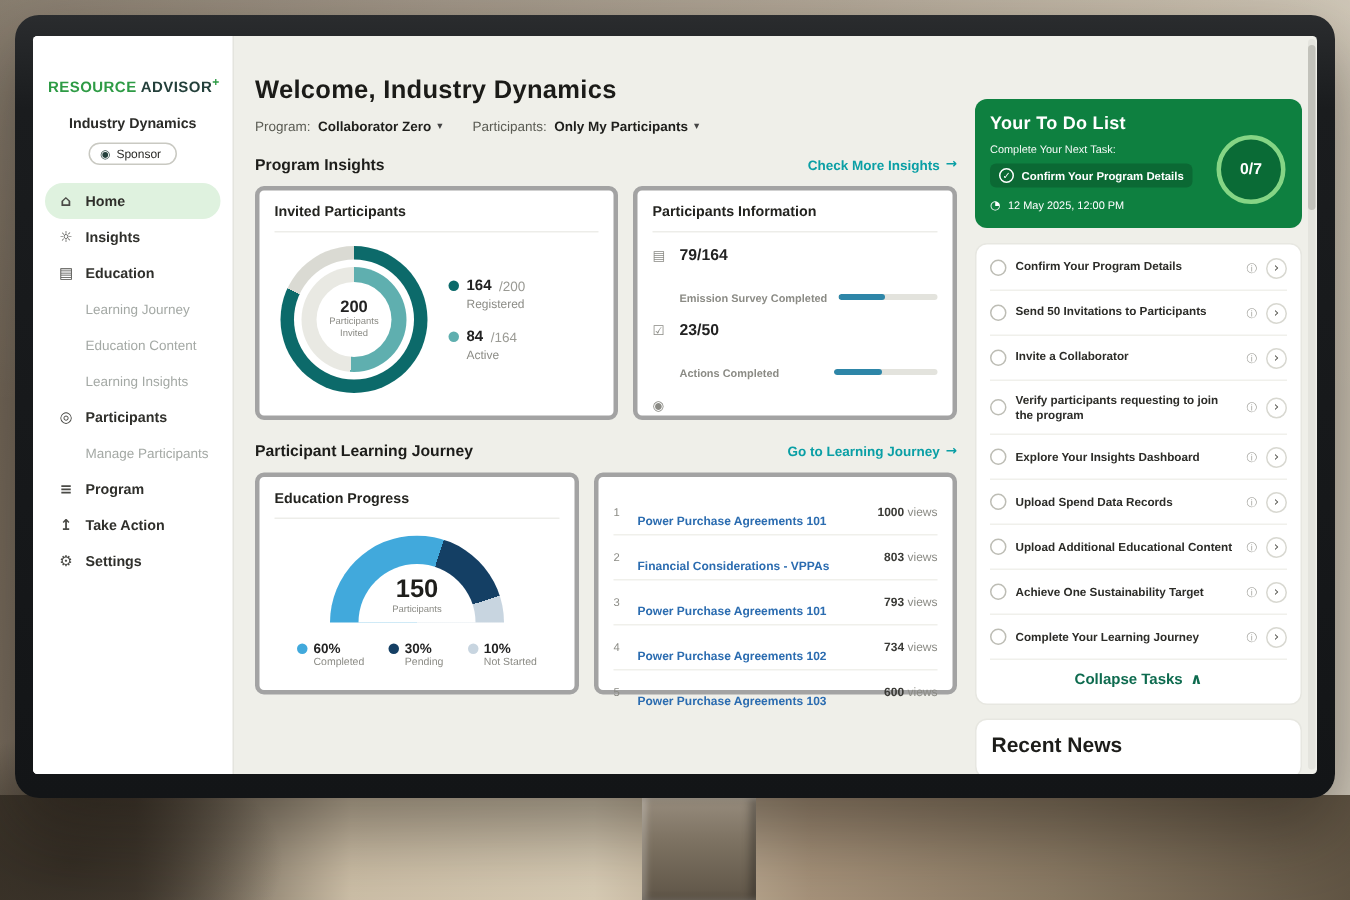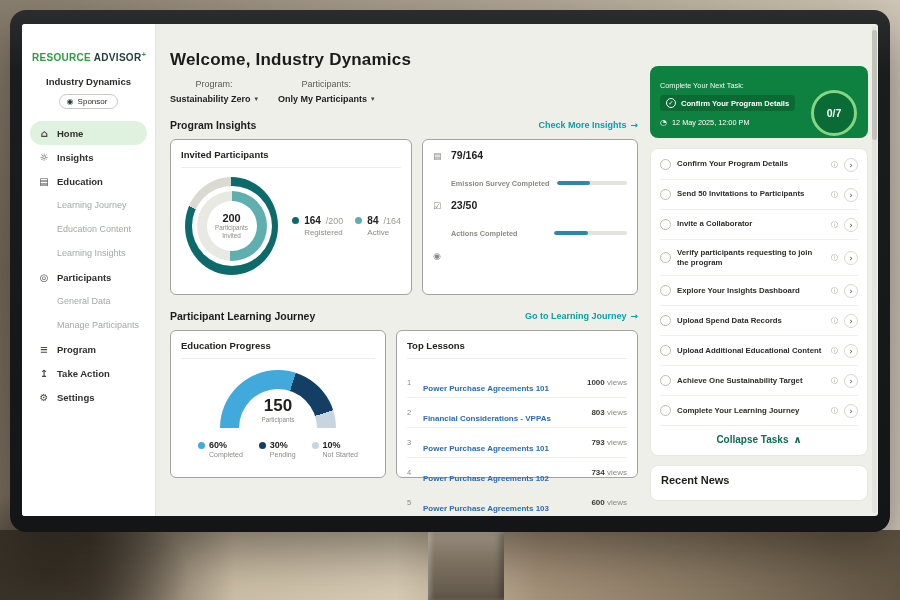--- a/index.html
+++ b/index.html
@@ -40,44 +40,44 @@
   .nav-item { display:flex; align-items:center; gap:7px; height:24px; padding:0 8px; border-radius:12px;
     font-size:9.5px; font-weight:700; color:#2F2F2B; cursor:pointer; }
   .nav-item.active { background:#DFF2DF; }
   .nav-ic { width:12px; text-align:center; font-size:10px; color:#4A4A46; }
   .nav-sub { display:flex; align-items:center; height:24px; padding-left:27px; font-size:9px; color:#A4A9A5; font-weight:400; cursor:pointer; }
 
   
   .main { width:494px; flex-shrink:0; padding:26px 12px 0 14px; }
   .welcome { font-size:17px; font-weight:700; color:#1B1B18; letter-spacing:.2px; }
   .filters { display:flex; gap:20px; margin-top:9px; align-items:center; }
-  .f-group { display:flex; gap:5px; align-items:center;flex-direction:column; }
+  .f-group { display:flex; gap:5px; align-items:center; }
   .f-label { font-size:9px; color:#5A5B53; }
   .f-value { display:flex; gap:4px; align-items:center; font-size:9px; font-weight:700; color:#1E1E1B; cursor:pointer; }
   .chev { font-size:7px; color:#444; }
   .sec-head { display:flex; justify-content:space-between; align-items:center; margin-top:15px; margin-bottom:8px; }
   .sec-title { font-size:10.5px; font-weight:700; color:#1D1D1A; }
   .sec-link { display:flex; gap:4px; align-items:flex-end; font-size:9px; font-weight:700; color:#0A9FA5; text-decoration:none; cursor:pointer; }
   .cards { display:flex; gap:10px; }
-  .card { background:#fff; border:1px solid #a3a3a3; border-radius:6px; padding:9px 10px; }
+  .card { background:#fff; border:3px solid #a3a3a3; border-radius:6px; padding:9px 10px; }
   .card-title { font-size:9.5px; font-weight:700; color:#23231F; padding-bottom:7px; border-bottom:1px solid #EDEDE9; margin-bottom:9px; }
 
   
   .card-invited { width:242px; height:156px; }
   .donut-wrap { display:flex; align-items:center; gap:14px; padding-left:4px; }
   .donut { width:98px; height:98px; border-radius:50%; background:conic-gradient(#0C6A6A 0 295deg,#DADAD3 295deg 360deg);
     display:flex; align-items:center; justify-content:center; }
   .donut-gap { width:80px; height:80px; border-radius:50%; background:#fff; display:flex; align-items:center; justify-content:center; }
   .donut2 { width:70px; height:70px; border-radius:50%; background:conic-gradient(#5FAFAF 0 184deg,#E9E9E3 184deg 360deg);
     display:flex; align-items:center; justify-content:center; }
   .donut-hole { width:50px; height:50px; border-radius:50%; background:#fff; display:flex; flex-direction:column;
     align-items:center; justify-content:center; text-align:center; }
   .donut-val { font-size:11px; font-weight:700; color:#222; }
   .donut-lab { font-size:6.3px; color:#8B8B85; line-height:1.25; width:42px; }
-  .leg { display:flex; flex-direction:row; gap:12px; }
+  .leg { display:flex; flex-direction:column; gap:12px; }
   .leg-top { display:flex; align-items:center; gap:5px; }
   .leg-dot { width:7px; height:7px; border-radius:50%; }
   .c-tealdark { background:#0C6A6A; } .c-teal { background:#5FAFAF; }
   .leg-val { font-size:10px; font-weight:700; color:#222; }
   .leg-frac { font-size:9px; color:#9A9A94; }
   .leg-sub { font-size:8px; color:#8B8B85; margin-left:12px; margin-top:2px; }
 
   
   .card-info { width:216px; height:156px; }
   .info-row { display:flex; gap:7px; align-items:flex-end; margin-bottom:11px; }
@@ -131,21 +131,21 @@
   .tasks-card { background:#fff; border:1px solid #E7E7E1; border-radius:8px; margin-top:10px; padding:1px 9px; }
   .task { display:flex; align-items:center; gap:6px; padding:7.5px 0; border-bottom:1px solid #F0F0EB; cursor:pointer; }
   .task-check { width:11px; height:11px; flex-shrink:0; border:1.3px solid #BDBDB5; border-radius:50%; cursor:pointer; }
   .task-label { flex:1; font-size:7.8px; font-weight:600; color:#2C2C28; line-height:1.3; }
   .task-info { font-size:7px; color:#9A9A94; }
   .task-go { width:14px; height:14px; flex-shrink:0; border:1px solid #D8D8D1; border-radius:50%;
     display:flex; align-items:center; justify-content:center; font-size:9px; color:#55554F; cursor:pointer; }
   .collapse-row { display:flex; gap:5px; align-items:center; justify-content:center; padding:8px 0 9px 0;
     font-size:10px; font-weight:700; color:#0E6B4F; cursor:pointer; }
   .news-card { background:#fff; border:1px solid #E7E7E1; border-radius:8px; margin-top:9px; padding:8px 10px 14px 10px; }
-  .news-title { font-size:11px; font-weight:700; color:#1D1D1A; }
+  .news-title { font-size:14px; font-weight:700; color:#1D1D1A; }
 </style>
 </head>
 <body>
 
 <div class="scene" data-name="scene-background">
   <div class="bg-top" data-name="background-light"></div>
   <div class="bg-desk" data-name="desk-surface"></div>
   <div class="bg-bl" data-name="background-shadow"></div>
 
   <div class="monitor" data-name="monitor-frame">
@@ -174,21 +174,20 @@
             <span class="nav-ic" data-name="education-icon">▤</span>
             <span data-name="sidebar-item-label">Education</span>
           </div>
           <div class="nav-sub" data-name="sidebar-item-learning-journey">Learning Journey</div>
           <div class="nav-sub" data-name="sidebar-item-education-content">Education Content</div>
           <div class="nav-sub" data-name="sidebar-item-learning-insights">Learning Insights</div>
           <div class="nav-item" data-name="sidebar-item-participants">
             <span class="nav-ic" data-name="participants-icon">◎</span>
             <span data-name="sidebar-item-label">Participants</span>
           </div>
-          <div class="nav-sub" data-name="sidebar-item-general-data">General Data</div>
           <div class="nav-sub" data-name="sidebar-item-manage-participants">Manage Participants</div>
           <div class="nav-item" data-name="sidebar-item-program">
             <span class="nav-ic" data-name="program-icon">≡</span>
             <span data-name="sidebar-item-label">Program</span>
           </div>
           <div class="nav-item" data-name="sidebar-item-take-action">
             <span class="nav-ic" data-name="take-action-icon">↥</span>
             <span data-name="sidebar-item-label">Take Action</span>
           </div>
           <div class="nav-item" data-name="sidebar-item-settings">
@@ -198,21 +197,21 @@
         </nav>
       </aside>
 
       <main class="main" data-name="main-content">
         <h1 class="welcome" data-name="page-title">Welcome, Industry Dynamics</h1>
 
         <div class="filters" data-name="filters-bar">
           <div class="f-group" data-name="program-filter">
             <span class="f-label" data-name="program-filter-label">Program:</span>
             <span class="f-value" data-name="program-select">
-              <span data-name="program-select-value">Sustainability Zero</span>
+              <span data-name="program-select-value">Collaborator Zero</span>
               <span class="chev" data-name="chevron-down-icon">▾</span>
             </span>
           </div>
           <div class="f-group" data-name="participants-filter">
             <span class="f-label" data-name="participants-filter-label">Participants:</span>
             <span class="f-value" data-name="participants-select">
               <span data-name="participants-select-value">Only My Participants</span>
               <span class="chev" data-name="chevron-down-icon">▾</span>
             </span>
           </div>
@@ -256,20 +255,21 @@
                     <span class="leg-val" data-name="legend-value">84</span>
                     <span class="leg-frac" data-name="legend-total">/164</span>
                   </div>
                   <div class="leg-sub" data-name="legend-label">Active</div>
                 </div>
               </div>
             </div>
           </section>
 
           <section class="card card-info" data-name="participants-information-card">
+            <div class="card-title" data-name="card-title">Participants Information</div>
             <div class="info-row" data-name="info-row-emission-survey">
               <span class="info-ic" data-name="survey-icon">▤</span>
               <div class="info-text">
                 <div class="info-val" data-name="info-value">79/164</div>
                 <div class="info-lab" data-name="info-label">Emission Survey Completed</div>
               </div>
               <div class="bar" data-name="progress-bar">
                   <div class="bar-fill fill-0" data-name="progress-bar-fill"></div>
                 </div>
             </div>
@@ -330,21 +330,20 @@
                       <span class="gl-dot c-pale" data-name="legend-dot"></span>
                       <span data-name="legend-value">10%</span>
                     </div>
                   <div class="gl-sub" data-name="legend-label">Not Started</div>
                 </div>
               </div>
             </div>
           </section>
 
           <section class="card card-lessons" data-name="top-lessons-card">
-            <div class="card-title" data-name="card-title">Top Lessons</div>
             <div class="lesson" data-name="lesson-row">
               <span class="lesson-rank" data-name="lesson-rank">1</span>
               <a class="lesson-link" data-name="lesson-link">Power Purchase Agreements 101</a>
               <span class="lesson-views" data-name="lesson-views"><b>1000</b><span> views</span></span>
             </div>
             <div class="lesson" data-name="lesson-row">
               <span class="lesson-rank" data-name="lesson-rank">2</span>
               <a class="lesson-link" data-name="lesson-link">Financial Considerations - VPPAs</a>
               <span class="lesson-views" data-name="lesson-views"><b>803</b><span> views</span></span>
             </div>
@@ -362,20 +361,21 @@
               <span class="lesson-rank" data-name="lesson-rank">5</span>
               <a class="lesson-link" data-name="lesson-link">Power Purchase Agreements 103</a>
               <span class="lesson-views" data-name="lesson-views"><b>600</b><span> views</span></span>
             </div>
           </section>
         </div>
       </main>
 
       <section class="rightpanel" data-name="todo-panel">
         <div class="todo-card" data-name="todo-summary-card">
+          <div class="todo-title" data-name="todo-title">Your To Do List</div>
           <div class="todo-sub" data-name="todo-subtitle">Complete Your Next Task:</div>
           <div class="todo-next" data-name="todo-next-task">
             <span class="ck-circle" data-name="check-circle-icon">✓</span>
             <span data-name="todo-next-task-label">Confirm Your Program Details</span>
           </div>
           <div class="todo-due" data-name="todo-due">
             <span class="clock-ic" data-name="clock-icon">◔</span>
             <span data-name="todo-due-label">12 May 2025, 12:00 PM</span>
           </div>
           <div class="todo-ring" data-name="todo-progress-ring">

